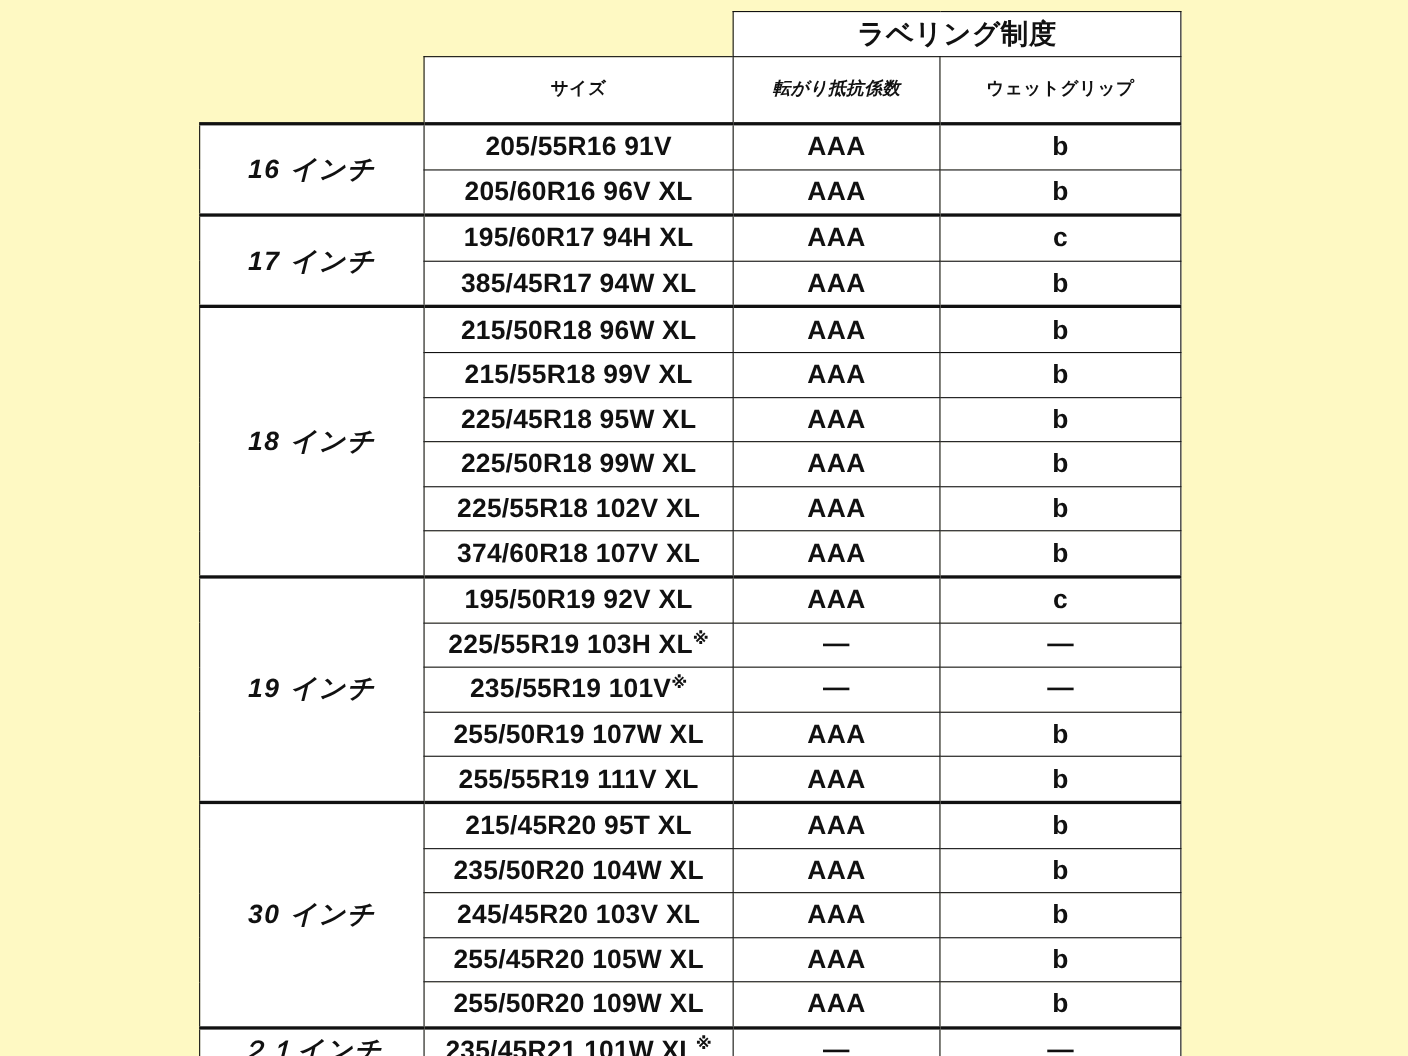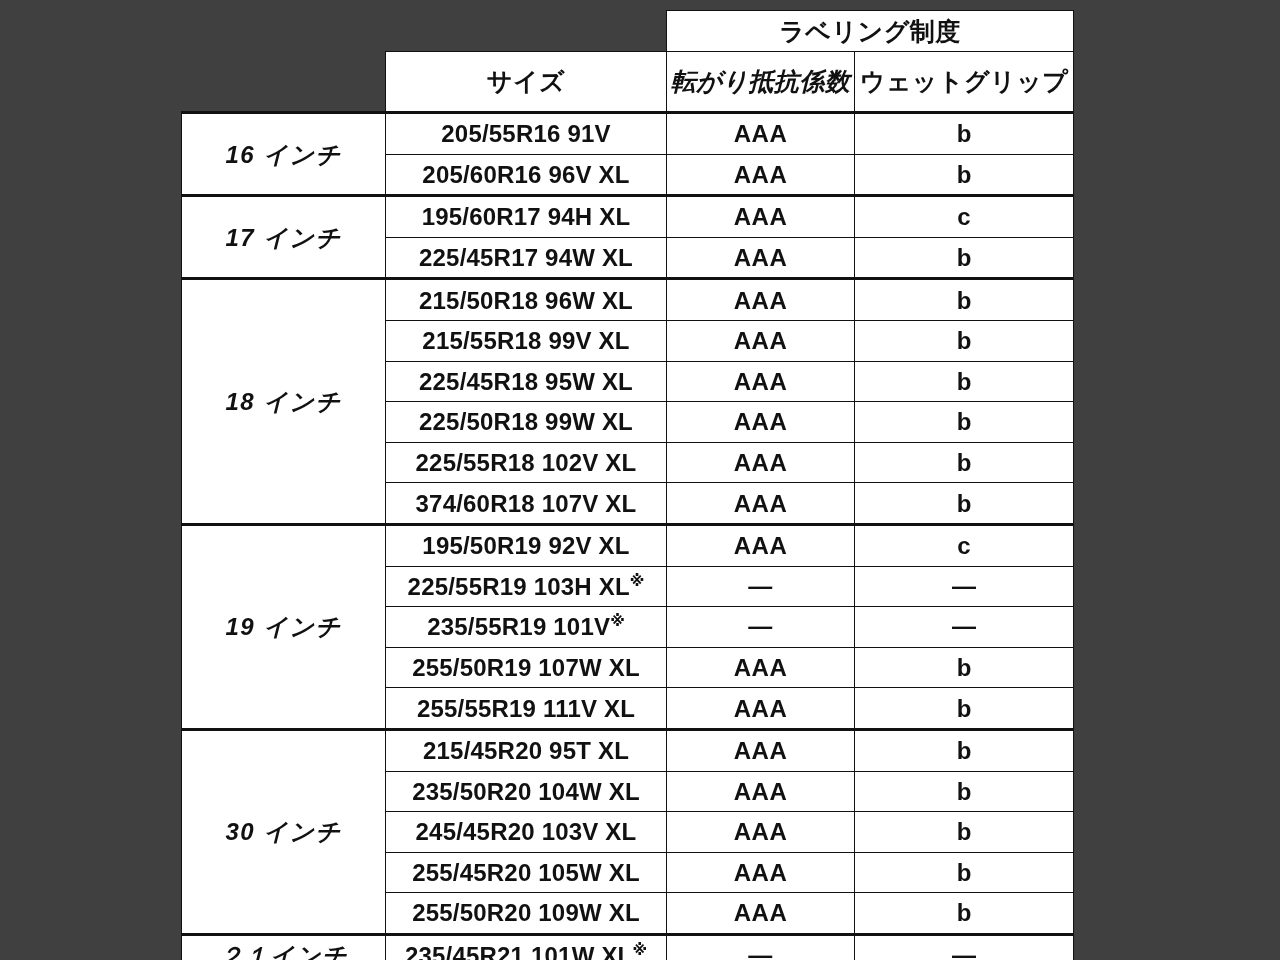--- a/index.html
+++ b/index.html
@@ -12,21 +12,21 @@
     height: 960px;
     font-family: "Liberation Sans", "DejaVu Sans", sans-serif;
     color: #111111;
     overflow: hidden;
   }
 
   .sheet {
     position: relative;
     width: 1280px;
     height: 960px;
-    background: #404040;
+    background: #fef9c3;
   }
 
   table.spec {
     position: absolute;
     left: 181px;
     top: 10px;
     width: 892px;
     border-collapse: collapse;
     table-layout: fixed;
   }
@@ -56,21 +56,21 @@
   col.c-wet   { width: 219px; }
 
   
   tr.hdr-top th {
     height: 40px;
     font-size: 25px;
     letter-spacing: 0.5px;
   }
   tr.hdr-main th {
     height: 59px;
-    font-size: 25px;
+    font-size: 16px;
     letter-spacing: 0.5px;
   }
   th.th-size {
     font-size: 26px;
     letter-spacing: 3px;
   }
   th.th-rr {
     font-size: 24px;
     letter-spacing: 0px;
     font-style: italic;
@@ -165,21 +165,21 @@
           <td class="rr-cell">AAA</td>
           <td class="wet-cell">b</td>
         </tr>
         <tr class="data-row group-start">
           <td class="group-cell" rowspan="2">17 インチ</td>
           <td class="size-cell">195/60R17 94H XL</td>
           <td class="rr-cell">AAA</td>
           <td class="wet-cell">c</td>
         </tr>
         <tr class="data-row">
-          <td class="size-cell">225/45R17 94W XL</td>
+          <td class="size-cell">385/45R17 94W XL</td>
           <td class="rr-cell">AAA</td>
           <td class="wet-cell">b</td>
         </tr>
         <tr class="data-row group-start">
           <td class="group-cell" rowspan="6">18 インチ</td>
           <td class="size-cell">215/50R18 96W XL</td>
           <td class="rr-cell">AAA</td>
           <td class="wet-cell">b</td>
         </tr>
         <tr class="data-row">

